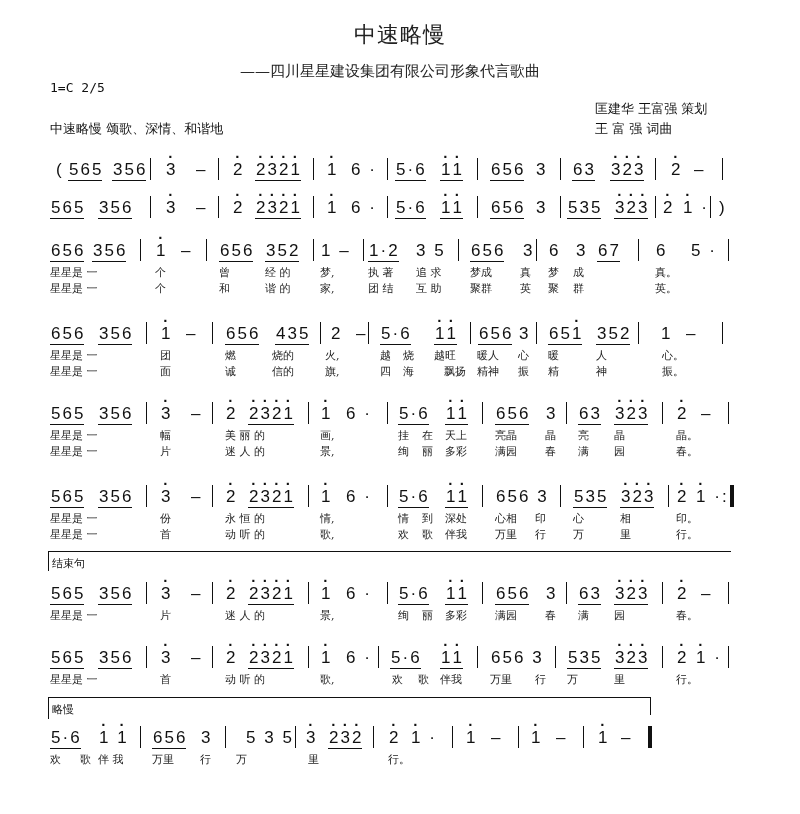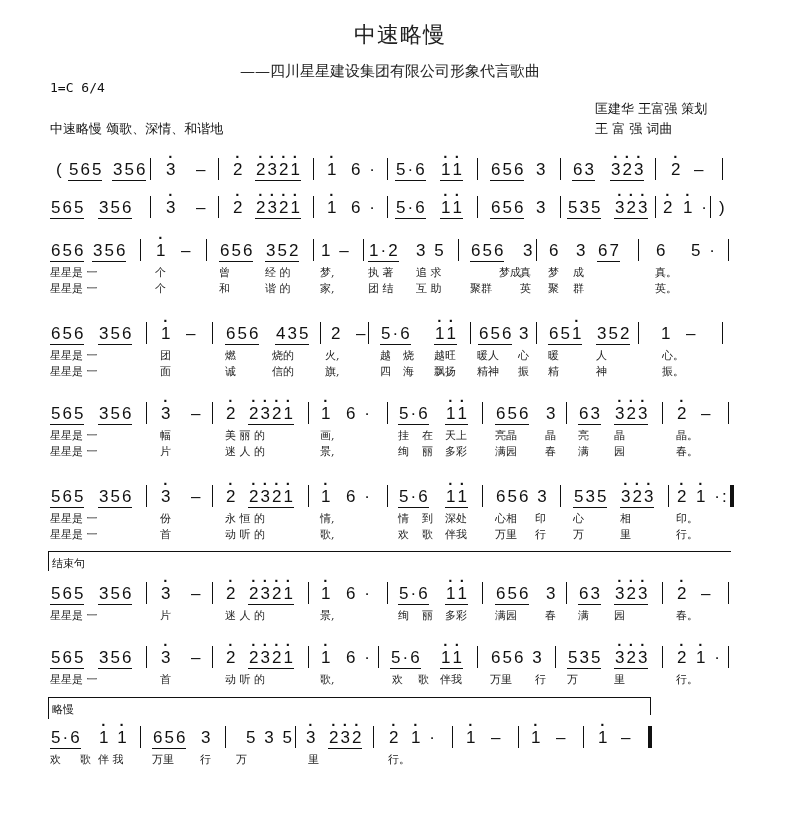--- a/index.html
+++ b/index.html
@@ -25,21 +25,21 @@
   .lyr { position:absolute; font-family:"DejaVu Serif", serif; font-size:11px; color:#222; white-space:pre; }
   .box { position:absolute; border-top:1.3px solid #111; }
   .boxv { position:absolute; width:1.3px; background:#111; }
   .boxlabel { position:absolute; font-family:"DejaVu Serif", serif; font-size:11px; }
 </style>
 </head>
 <body>
 
 <div class="title">中速略慢</div>
 <div class="subtitle">——四川星星建设集团有限公司形象代言歌曲</div>
-<div class="key">1=C 6/4</div>
+<div class="key">1=C 2/5</div>
 <div class="credit1">匡建华  王富强 策划</div>
 <div class="credit2">王   富   强 词曲</div>
 <div class="tempo">中速略慢   颂歌、深情、和谐地</div>
 
 <div class="box" style="top:551px;left:48px;width:683px;"></div>
 <div class="boxv" style="top:551px;left:48px;height:20px;"></div>
 <div class="boxlabel" style="top:556px;left:52px;">结束句</div>
 
 <div class="box" style="top:697px;left:48px;width:603px;"></div>
 <div class="boxv" style="top:697px;left:48px;height:22px;"></div>
@@ -126,21 +126,21 @@
       <div class="tok" style="left: 655px;"><span class="n">6</span></div>
       <div class="tok" style="left: 690px;"><span class="n">5</span><span class="n"> </span><span class="n">·</span></div>
       <div class="bar" style="left: 728px;"></div>
       <div class="lyr" style="top: 24px; left: 50px;">星星是 一</div>
       <div class="lyr" style="top: 24px; left: 155px;">个</div>
       <div class="lyr" style="top: 24px; left: 219px;">曾</div>
       <div class="lyr" style="top: 24px; left: 265px;">经 的</div>
       <div class="lyr" style="top: 24px; left: 320px;">梦,</div>
       <div class="lyr" style="top: 24px; left: 368px;">执 著</div>
       <div class="lyr" style="top: 24px; left: 416px;">追 求</div>
-      <div class="lyr" style="top: 24px; left: 470px; margin-left: 29px;">梦成</div>
+      <div class="lyr" style="top: 24px; left: 470px;">梦成</div>
       <div class="lyr" style="top: 24px; left: 520px;">真</div>
       <div class="lyr" style="top: 24px; left: 548px;">梦</div>
       <div class="lyr" style="top: 24px; left: 573px;">成</div>
       <div class="lyr" style="top: 24px; left: 655px;">真。</div>
       <div class="lyr" style="top: 40px; left: 50px;">星星是 一</div>
       <div class="lyr" style="top: 40px; left: 155px;">个</div>
       <div class="lyr" style="top: 40px; left: 219px;">和</div>
       <div class="lyr" style="top: 40px; left: 265px;">谐 的</div>
       <div class="lyr" style="top: 40px; left: 320px;">家,</div>
       <div class="lyr" style="top: 40px; left: 368px;">团 结</div>
@@ -189,21 +189,21 @@
       <div class="lyr" style="top: 24px; left: 548px;">暖</div>
       <div class="lyr" style="top: 24px; left: 596px;">人</div>
       <div class="lyr" style="top: 24px; left: 662px;">心。</div>
       <div class="lyr" style="top: 40px; left: 50px;">星星是 一</div>
       <div class="lyr" style="top: 40px; left: 160px;">面</div>
       <div class="lyr" style="top: 40px; left: 225px;">诚</div>
       <div class="lyr" style="top: 40px; left: 272px;">信的</div>
       <div class="lyr" style="top: 40px; left: 325px;">旗,</div>
       <div class="lyr" style="top: 40px; left: 380px;">四</div>
       <div class="lyr" style="top: 40px; left: 403px;">海</div>
-      <div class="lyr" style="top: 40px; left: 434px;">飘扬</div>
+      <div class="lyr" style="top: 40px; left: 444px;">飘扬</div>
       <div class="lyr" style="top: 40px; left: 477px;">精神</div>
       <div class="lyr" style="top: 40px; left: 518px;">振</div>
       <div class="lyr" style="top: 40px; left: 548px;">精</div>
       <div class="lyr" style="top: 40px; left: 596px;">神</div>
       <div class="lyr" style="top: 40px; left: 662px;">振。</div>
     </div>
     <div class="row" style="top: 404px;">
       <div class="tok u1" style="left: 50px;"><span class="n">5</span><span class="n">6</span><span class="n">5</span></div>
       <div class="tok u1" style="left: 98px;"><span class="n">3</span><span class="n">5</span><span class="n">6</span></div>
       <div class="bar" style="left: 146px;"></div>

